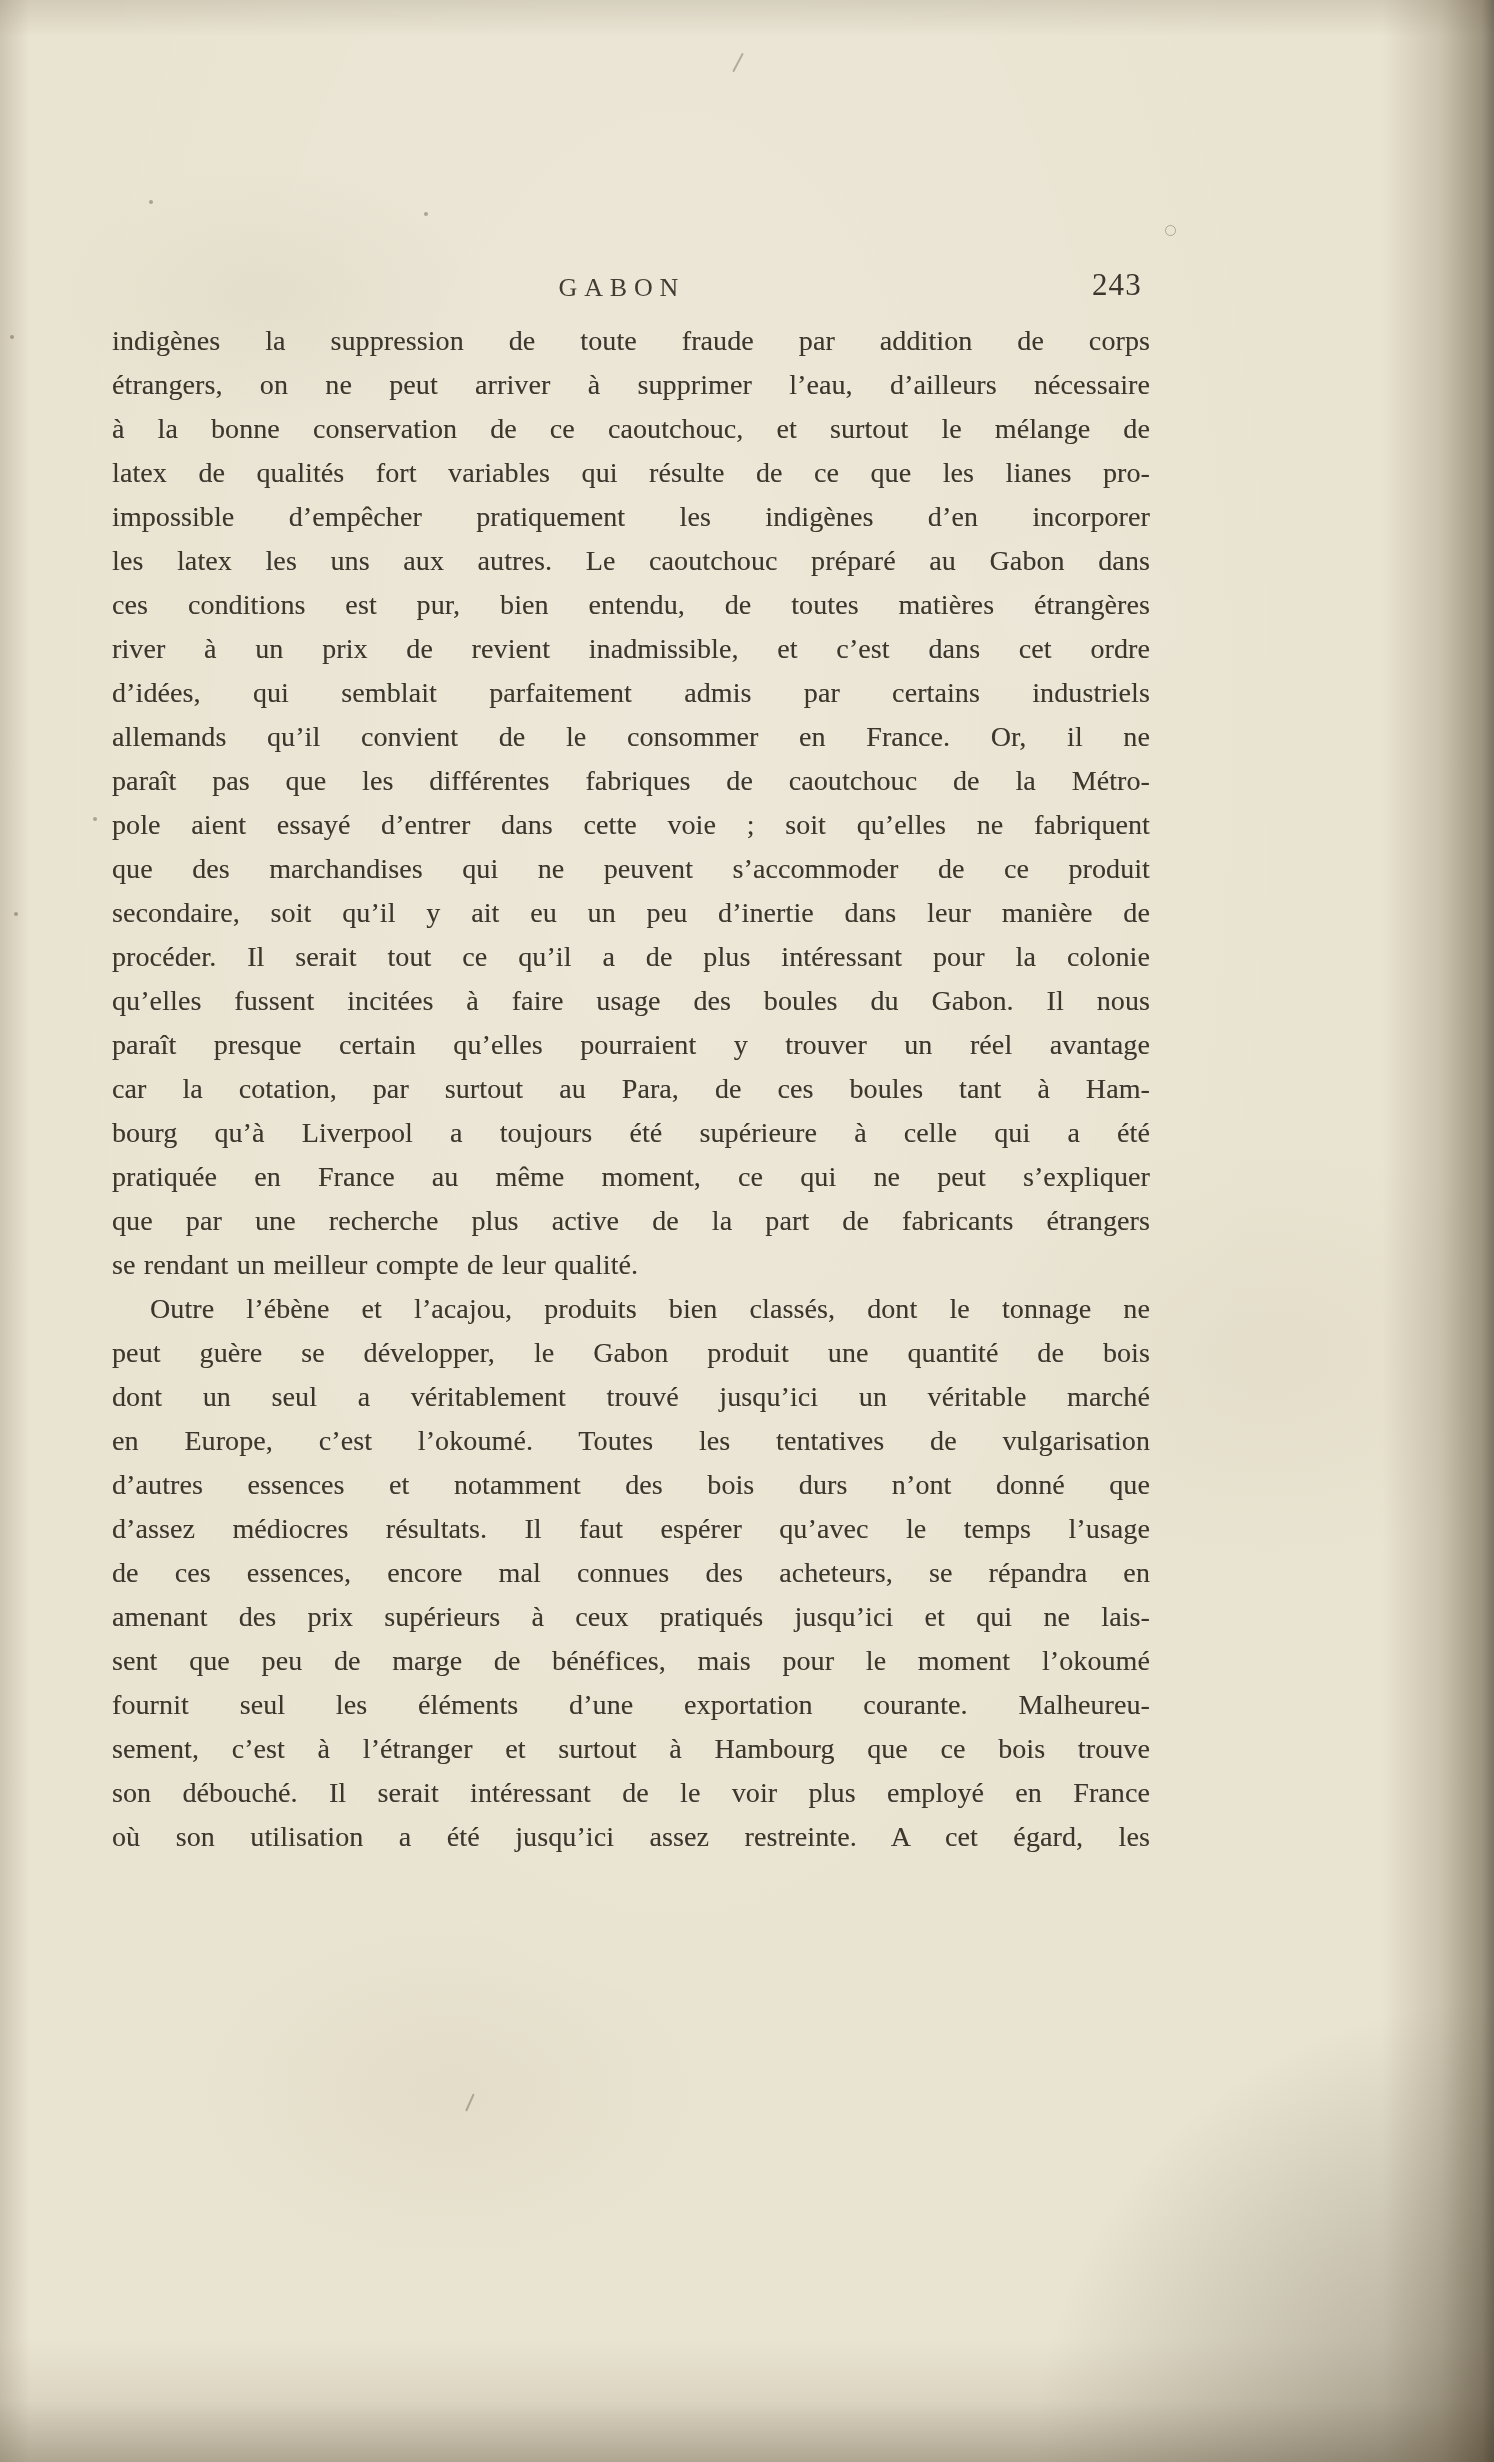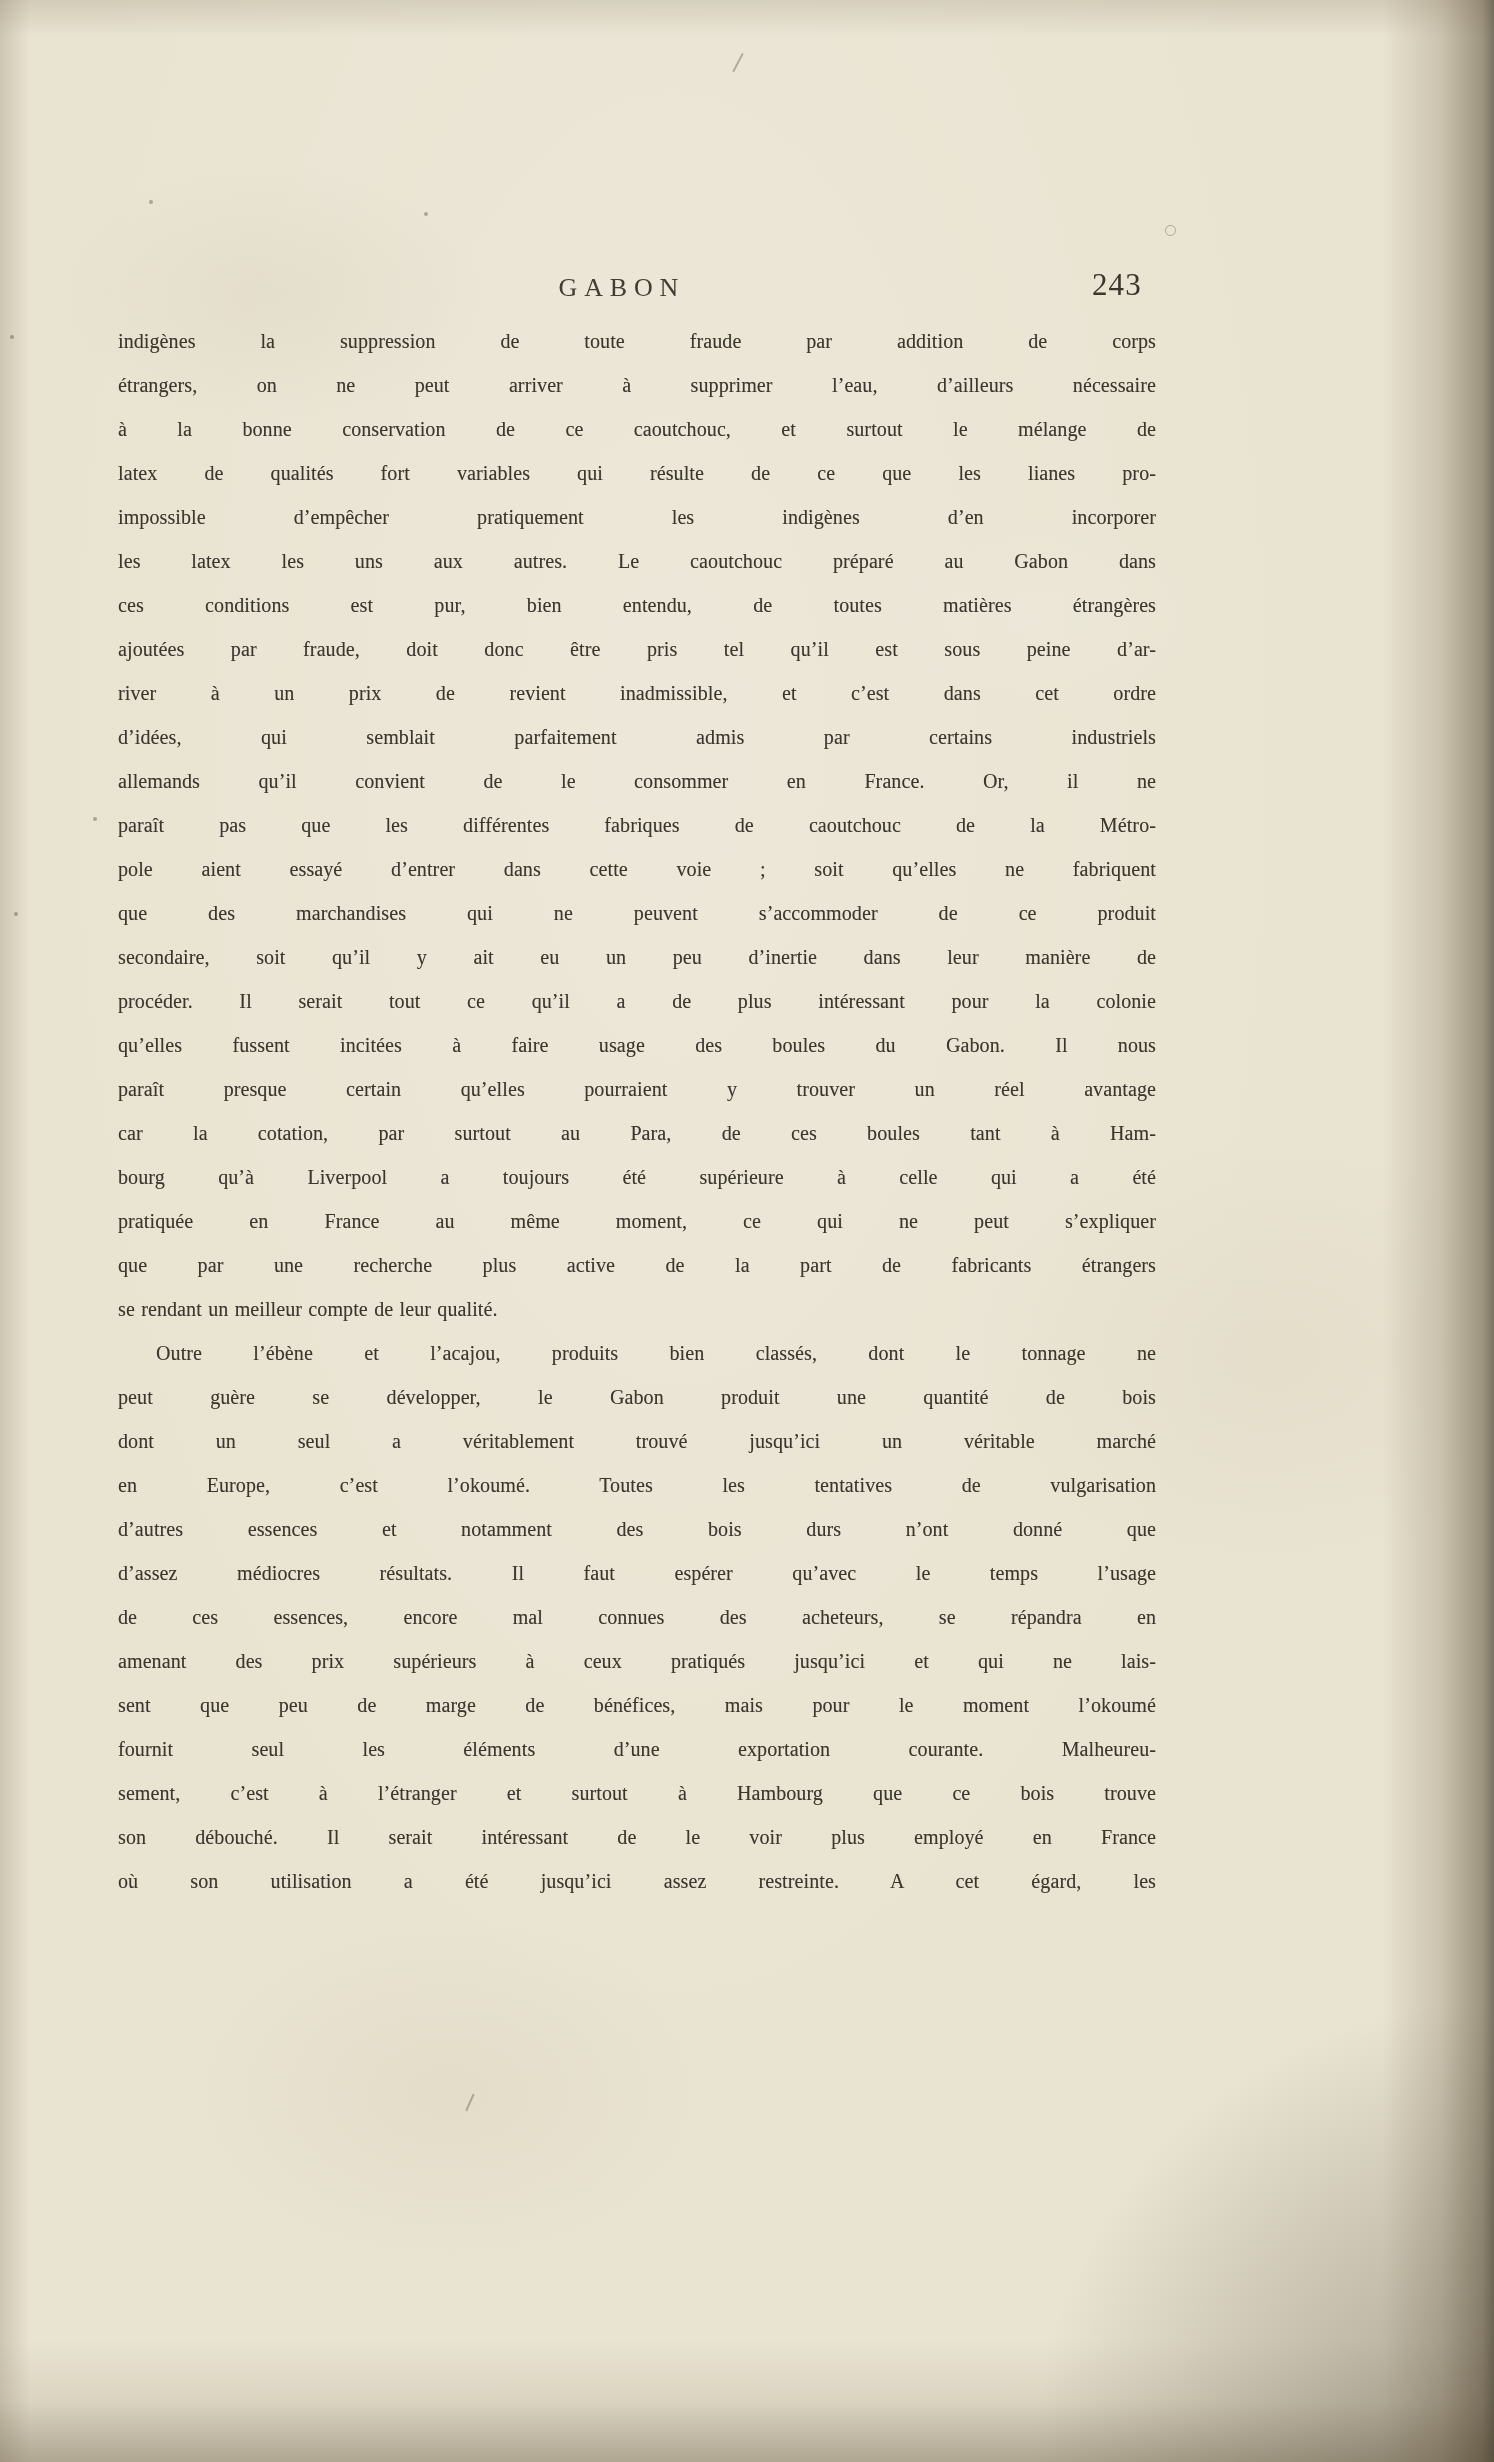--- a/index.html
+++ b/index.html
@@ -57,24 +57,24 @@
     position: absolute;
     right: 14px;
     top: 0;
     font-size: 31px;
     letter-spacing: 1.2px;
     color: #3a362c;
   }
 
   .text-block {
     position: absolute;
-    left: 118px;
+    left: 112px;
     top: 319px;
     width: 1038px;
-    font-size: 20px;
+    font-size: 28px;
     line-height: 44px;
     color: #3b372d;
     text-shadow: 0.2px 0.3px 0.5px rgba(59,55,45,0.35);
     word-spacing: 1.2px;
     letter-spacing: 0.1px;
   }
   .line {
     text-align: justify;
     text-align-last: justify;
     white-space: normal;
@@ -122,21 +122,20 @@
   </div>
 
   <div class="text-block" id="text-block">
       <div class="line">indigènes la suppression de toute fraude par addition de corps</div>
       <div class="line">étrangers, on ne peut arriver à supprimer l’eau, d’ailleurs nécessaire</div>
       <div class="line">à la bonne conservation de ce caoutchouc, et surtout le mélange de</div>
       <div class="line">latex de qualités fort variables qui résulte de ce que les lianes pro-</div>
       <div class="line">impossible d’empêcher pratiquement les indigènes d’en incorporer</div>
       <div class="line">les latex les uns aux autres. Le caoutchouc préparé au Gabon dans</div>
       <div class="line">ces conditions est pur, bien entendu, de toutes matières étrangères</div>
-      <div class="line">ajoutées par fraude, doit donc être pris tel qu’il est sous peine d’ar-</div>
       <div class="line">river à un prix de revient inadmissible, et c’est dans cet ordre</div>
       <div class="line">d’idées, qui semblait parfaitement admis par certains industriels</div>
       <div class="line">allemands qu’il convient de le consommer en France. Or, il ne</div>
       <div class="line">paraît pas que les différentes fabriques de caoutchouc de la Métro-</div>
       <div class="line">pole aient essayé d’entrer dans cette voie ; soit qu’elles ne fabriquent</div>
       <div class="line">que des marchandises qui ne peuvent s’accommoder de ce produit</div>
       <div class="line">secondaire, soit qu’il y ait eu un peu d’inertie dans leur manière de</div>
       <div class="line">procéder. Il serait tout ce qu’il a de plus intéressant pour la colonie</div>
       <div class="line">qu’elles fussent incitées à faire usage des boules du Gabon. Il nous</div>
       <div class="line">paraît presque certain qu’elles pourraient y trouver un réel avantage</div>

